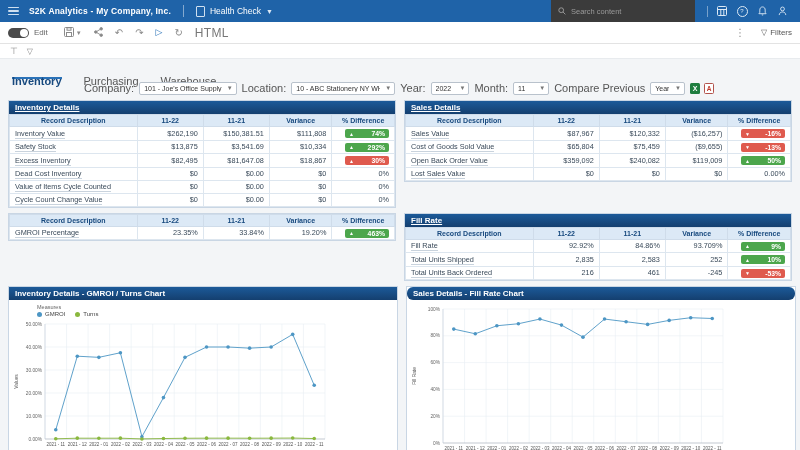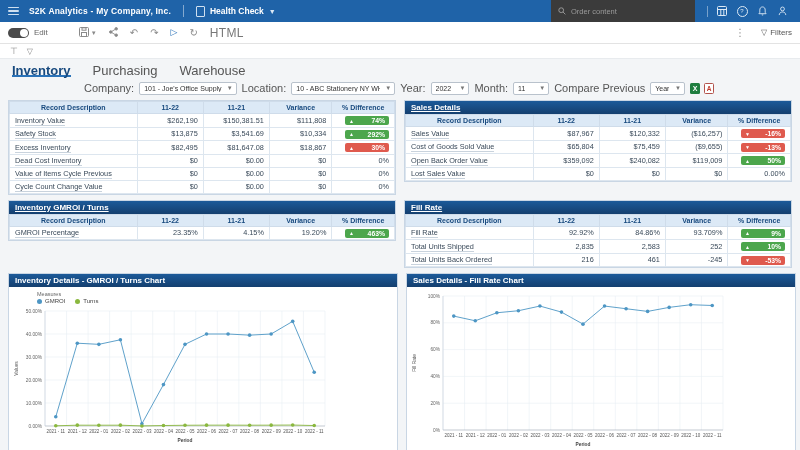--- a/index.html
+++ b/index.html
@@ -5,45 +5,45 @@
   html,body{margin:0;padding:0;}
   body{width:800px;height:450px;overflow:hidden;background:#f3f5f7;
        font-family:"Liberation Sans",sans-serif;-webkit-font-smoothing:antialiased;}
   
   .topbar{height:22px;background:#1f63a8;display:flex;align-items:center;padding:0 8px;color:#fff;}
   .burger{width:11px;cursor:pointer;margin-right:10px;}
   .burger i{display:block;height:1.5px;background:#cfe0f0;margin:2px 0;border-radius:1px;}
   .app-title{font-size:8.5px;font-weight:bold;letter-spacing:.2px;}
   .tb-divider{width:1px;height:12px;background:rgba(255,255,255,.45);margin:0 12px;}
   .doc-icon{width:7px;height:9px;border:1px solid #cfe0f0;border-radius:1px;margin-right:5px;}
-  .doc-title{font-size:8.5px;font-weight:bold;}
+  .doc-title{font-size:8.5px;font-weight:normal;}
   .tb-chev{font-size:7px;margin-left:5px;color:#dce9f5;}
   .searchbox{margin-left:auto;width:144px;height:22px;background:#3b3b3b;display:flex;align-items:center;gap:5px;padding:0 7px;box-sizing:border-box;}
   .searchbox svg{flex:none;}
   .search-ph{font-size:7.5px;color:#9a9a9a;}
   .top-icons{display:flex;align-items:center;gap:0;margin-left:8px;}
   .top-icons .ti{width:20px;height:22px;display:flex;align-items:center;justify-content:center;color:#dce9f5;}
   .ti-divider{width:1px;height:11px;background:rgba(255,255,255,.4);margin:0 4px;}
   .qicon{width:9px;height:9px;border:1px solid #dce9f5;border-radius:50%;font-size:6px;display:flex;align-items:center;justify-content:center;}
   
   .toolbar{height:21px;background:#fff;border-bottom:1px solid #e3e3e3;display:flex;align-items:center;padding:0 8px;color:#777;}
   .toggle{width:21px;height:10px;border-radius:6px;background:#4a4a4a;position:relative;margin-right:5px;}
   .toggle::after{content:"";position:absolute;right:1px;top:1px;width:8px;height:8px;border-radius:50%;background:#fff;}
-  .tool-label{font-size:8px;color:#666;margin-right:25px;}
+  .tool-label{font-size:8px;color:#666;margin-right:10px;}
   .tool{font-size:10px;color:#8a8a8a;margin:0 6px;line-height:1;}
   .tool.play{color:#2a72b8;font-size:9px;}
   .tool.html{font-size:12px;letter-spacing:.3px;color:#777;}
   .tool.caret{font-size:6px;margin-left:-4px;}
   .toolbar-right{margin-left:auto;display:flex;align-items:center;gap:10px;color:#777;}
   .filters-btn{display:flex;align-items:center;gap:3px;font-size:8px;color:#555;}
   
   .toolbar2{height:14px;background:#fff;border-bottom:1px solid #e8ebee;display:flex;align-items:center;gap:9px;padding:0 10px;color:#8a8a8a;font-size:8px;}
   
   .tabs{display:flex;gap:22px;padding:4px 12px 0 12px;height:14px;}
-  .tab{font-size:13px;color:#555;padding-bottom:2px;border-bottom:2px solid transparent;}
+  .tab{font-size:11px;color:#555;padding-bottom:2px;border-bottom:2px solid transparent;margin-top:12px;}
   .tab.active{color:#17497e;font-weight:bold;border-bottom-color:#2a72b8;}
   
   .filterbar{display:flex;align-items:center;gap:5px;padding:3px 8px 4px 84px;height:16px;}
   .f-label{font-size:11px;color:#555;white-space:nowrap;}
   .f-select{display:flex;align-items:center;justify-content:space-between;border:1px solid #b9c2cc;border-radius:2px;background:#fff;height:13px;padding:0 3px 0 4px;font-size:7px;color:#333;box-sizing:border-box;}
   .f-select .chev{font-size:6px;color:#777;margin-left:5px;}
   .exports{display:flex;gap:4px;margin-left:auto;margin-right:78px;}
   .icon-excel{width:10px;height:11px;background:#1f7e3f;border-radius:1.5px;color:#fff;font-size:7px;font-weight:bold;display:flex;align-items:center;justify-content:center;}
   .icon-pdf{width:10px;height:11px;background:#fff;border:1px solid #b3534c;border-radius:1.5px;color:#c0392b;font-size:6.5px;font-weight:bold;display:flex;align-items:center;justify-content:center;box-sizing:border-box;}
   
@@ -82,21 +82,21 @@
   <span class="app-title">S2K Analytics - My Company, Inc.</span>
   <div class="tb-divider"></div>
   <div class="doc-icon"></div>
   <span class="doc-title">Health Check</span>
   <span class="tb-chev">▼</span>
   <div class="searchbox">
     <svg width="8" height="8" viewBox="0 0 10 10">
       <circle cx="4" cy="4" r="3" fill="none" stroke="#9a9a9a" stroke-width="1.2"></circle>
       <line x1="6.3" y1="6.3" x2="9.2" y2="9.2" stroke="#9a9a9a" stroke-width="1.2"></line>
     </svg>
-    <span class="search-ph">Order content</span>
+    <span class="search-ph">Search content</span>
   </div>
   <div class="top-icons">
     <div class="ti-divider"></div>
     <div class="ti">
       <svg width="10" height="10" viewBox="0 0 10 10">
           <g fill="none" stroke="#dce9f5" stroke-width="1">
         <rect x="0.5" y="0.5" width="9" height="9" rx="1"></rect>
             <line x1="0.5" y1="3.5" x2="9.5" y2="3.5"></line>
             <line x1="3.8" y1="3.5" x2="3.8" y2="9.5"></line>
             <line x1="6.8" y1="3.5" x2="6.8" y2="9.5"></line>
@@ -198,20 +198,21 @@
       <span class="chev">▼</span>
     </div>
     <div class="exports">
     <div class="icon-excel">X</div>
     <div class="icon-pdf">A</div>
   </div>
 </div>
 
 <div class="rowflex">
   <section class="panel">
+    <div class="panel-title">Inventory Details</div>
     <table>
       <thead>
           <tr>
             <th style="width: 34%;">Record Description</th>
             <th style="width: 17%;">11-22</th>
             <th style="width: 17%;">11-21</th>
             <th style="width: 16%;">Variance</th>
             <th style="width: 16%;">% Difference</th>
           </tr>
         </thead>
@@ -247,21 +248,21 @@
               </span></td>
           </tr>
           <tr>
             <td class="desc"><span>Dead Cost Inventory</span></td>
             <td class="num">$0</td>
             <td class="num">$0.00</td>
             <td class="num">$0</td>
             <td class="diff">0%</td>
           </tr>
           <tr>
-            <td class="desc"><span>Value of Items Cycle Previous</span></td>
+            <td class="desc"><span>Value of Items Cycle Counted</span></td>
             <td class="num">$0</td>
             <td class="num">$0.00</td>
             <td class="num">$0</td>
             <td class="diff">0%</td>
           </tr>
           <tr>
             <td class="desc"><span>Cycle Count Change Value</span></td>
             <td class="num">$0</td>
             <td class="num">$0.00</td>
             <td class="num">$0</td>
@@ -320,36 +321,35 @@
             <td class="num">$0</td>
             <td class="diff">0.00%</td>
           </tr>
         </tbody>
     </table>
   </section>
 </div>
 
 <div class="rowflex">
   <section class="panel">
-    <div class="panel-title">Inventory GMROI / Turns</div>
     <table>
       <thead>
           <tr>
             <th style="width: 34%;">Record Description</th>
             <th style="width: 17%;">11-22</th>
             <th style="width: 17%;">11-21</th>
             <th style="width: 16%;">Variance</th>
             <th style="width: 16%;">% Difference</th>
           </tr>
         </thead>
         <tbody>
           <tr>
             <td class="desc"><span>GMROI Percentage</span></td>
             <td class="num">23.35%</td>
-            <td class="num">4.15%</td>
+            <td class="num">33.84%</td>
             <td class="num">19.20%</td>
             <td class="diff"><span class="badge good">
                 <span class="arr">▲</span>
                 <span>463%</span>
               </span></td>
           </tr>
         </tbody>
     </table>
   </section>
   <section class="panel">
@@ -485,21 +485,21 @@
             <circle cx="195.53846153846155" cy="121.149" r="1.8" fill="#8ab83e"></circle>
             <circle cx="217.0769230769231" cy="121.149" r="1.8" fill="#8ab83e"></circle>
             <circle cx="238.61538461538464" cy="121.195" r="1.8" fill="#8ab83e"></circle>
             <circle cx="260.1538461538462" cy="121.149" r="1.8" fill="#8ab83e"></circle>
             <circle cx="281.69230769230774" cy="121.034" r="1.8" fill="#8ab83e"></circle>
             <circle cx="303.2307692307692" cy="121.54" r="1.8" fill="#8ab83e"></circle>
           </svg></div>
     </div>
   </section>
   <section class="panel">
-    <div class="panel-title" style="text-decoration:none;">Sales Details - Fill Rate Chart</div>
+    <div class="panel-title" style="text-decoration:none;border-radius:6px;">Sales Details - Fill Rate Chart</div>
     <div class="chart-body">
       <div><svg width="384" height="165" viewBox="0 0 384 165">
             <line x1="34" y1="7" x2="34" y2="141" stroke="#e8eef4" stroke-width="0.6"></line>
             <line x1="55.53846153846154" y1="7" x2="55.53846153846154" y2="141" stroke="#e8eef4" stroke-width="0.6"></line>
             <line x1="77.07692307692308" y1="7" x2="77.07692307692308" y2="141" stroke="#e8eef4" stroke-width="0.6"></line>
             <line x1="98.61538461538461" y1="7" x2="98.61538461538461" y2="141" stroke="#e8eef4" stroke-width="0.6"></line>
             <line x1="120.15384615384616" y1="7" x2="120.15384615384616" y2="141" stroke="#e8eef4" stroke-width="0.6"></line>
             <line x1="141.6923076923077" y1="7" x2="141.6923076923077" y2="141" stroke="#e8eef4" stroke-width="0.6"></line>
             <line x1="163.23076923076923" y1="7" x2="163.23076923076923" y2="141" stroke="#e8eef4" stroke-width="0.6"></line>
             <line x1="184.76923076923077" y1="7" x2="184.76923076923077" y2="141" stroke="#e8eef4" stroke-width="0.6"></line>

